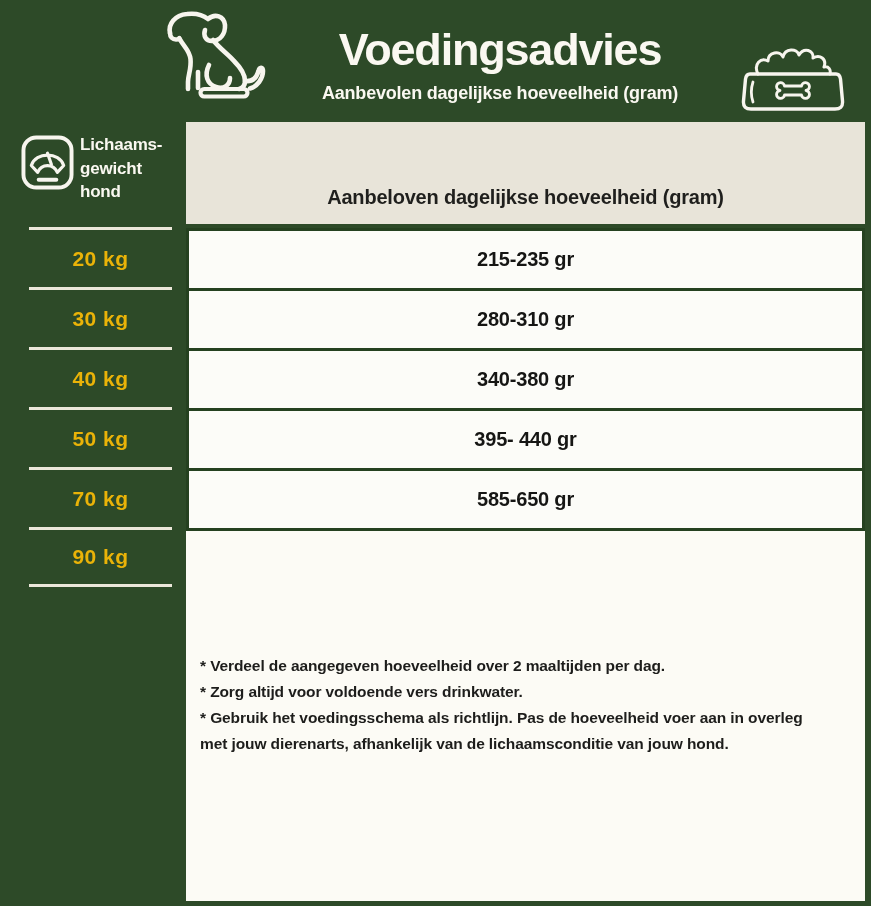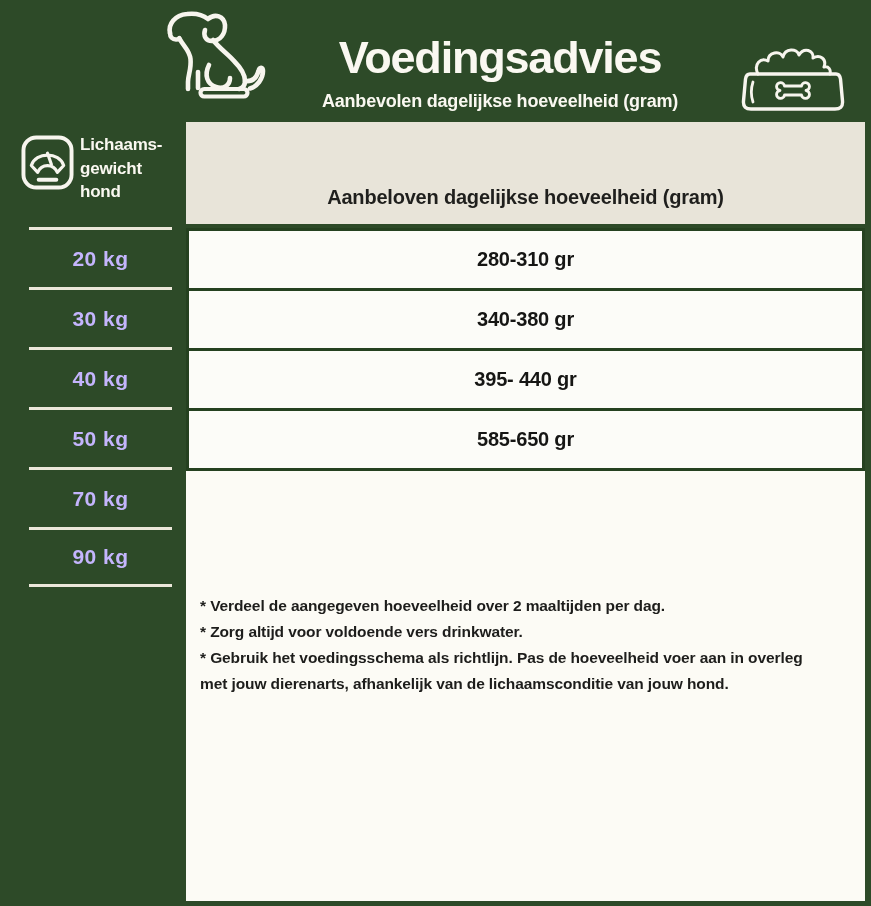--- a/index.html
+++ b/index.html
@@ -6,30 +6,30 @@
   .canvas{
     position:relative;width:871px;height:906px;overflow:hidden;
     background:#2d4a28;
     font-family:"Liberation Sans","DejaVu Sans",sans-serif;
   }
   svg{display:block;}
   .abs{position:absolute;}
 
   
   .header-text{left:230px;top:25px;width:540px;text-align:center;color:#faf8f1;}
-  .title{font-size:45px;font-weight:bold;letter-spacing:-1.2px;line-height:50px;margin:8px;}
+  .title{font-size:45px;font-weight:bold;letter-spacing:-1.2px;line-height:50px;margin:0;}
   .subtitle{font-size:18px;font-weight:bold;letter-spacing:-0.2px;margin-top:8px;}
 
   
   .side-label{left:80px;top:133px;color:#faf8f1;font-size:17px;font-weight:bold;line-height:23.5px;letter-spacing:-0.2px;}
   .weight-list{left:29px;top:227px;width:143px;}
   .weight-item{
     box-sizing:border-box;height:60px;border-top:3px solid #ebe7da;
     display:flex;align-items:center;justify-content:center;
-    color:#c4b5fd;font-size:21px;font-weight:bold;letter-spacing:0.5px;
+    color:#eab308;font-size:21px;font-weight:bold;letter-spacing:0.5px;
   }
   .weight-item:last-child{border-bottom:3px solid #ebe7da;}
 
   
   .right-panel{left:186px;top:122px;width:679px;height:779px;display:flex;flex-direction:column;}
   .col-header{
     height:102px;background:#e8e4d9;box-sizing:border-box;
     display:flex;align-items:flex-end;justify-content:center;padding-bottom:15px;
     color:#1f1f1d;font-size:20px;font-weight:bold;letter-spacing:-0.2px;
   }
@@ -95,20 +95,21 @@
     <div class="weight-item">40 kg</div>
     <div class="weight-item">50 kg</div>
     <div class="weight-item">70 kg</div>
     <div class="weight-item">90 kg</div>
   </div>
 
   <div class="abs right-panel">
     <div class="col-header">Aanbeloven dagelijkse hoeveelheid (gram)</div>
     <div class="gap"></div>
     <div class="amount-table">
+      <div class="t-row">215-235 gr</div>
       <div class="t-row">280-310 gr</div>
       <div class="t-row">340-380 gr</div>
       <div class="t-row">395- 440 gr</div>
       <div class="t-row">585-650 gr</div>
     </div>
     <div class="notes-panel">
       <div class="note-line">* Verdeel de aangegeven hoeveelheid over 2 maaltijden per dag.</div>
       <div class="note-line">* Zorg altijd voor voldoende vers drinkwater.</div>
       <div class="note-line">* Gebruik het voedingsschema als richtlijn. Pas de hoeveelheid voer aan in overleg</div>
       <div class="note-line">met jouw dierenarts, afhankelijk van de lichaamsconditie van jouw hond.</div>

